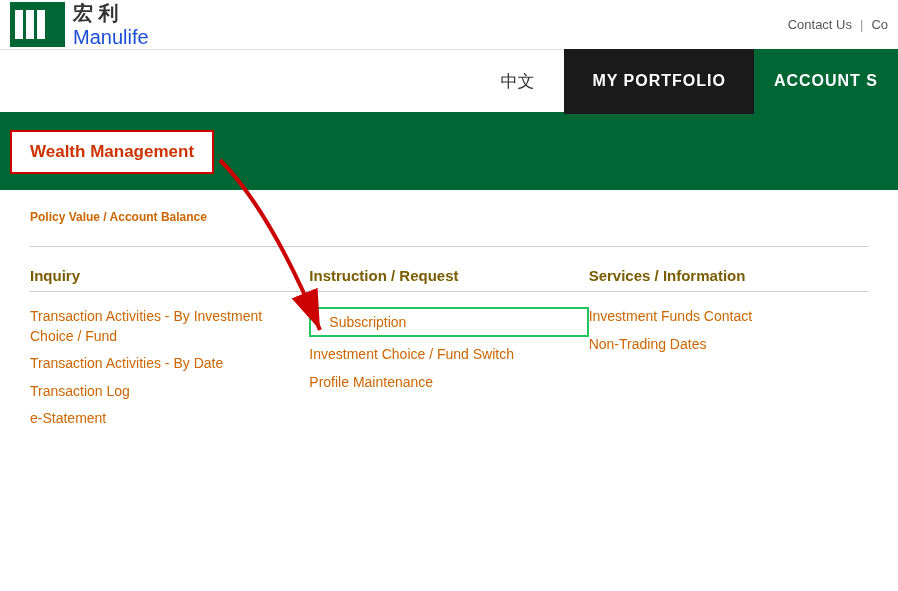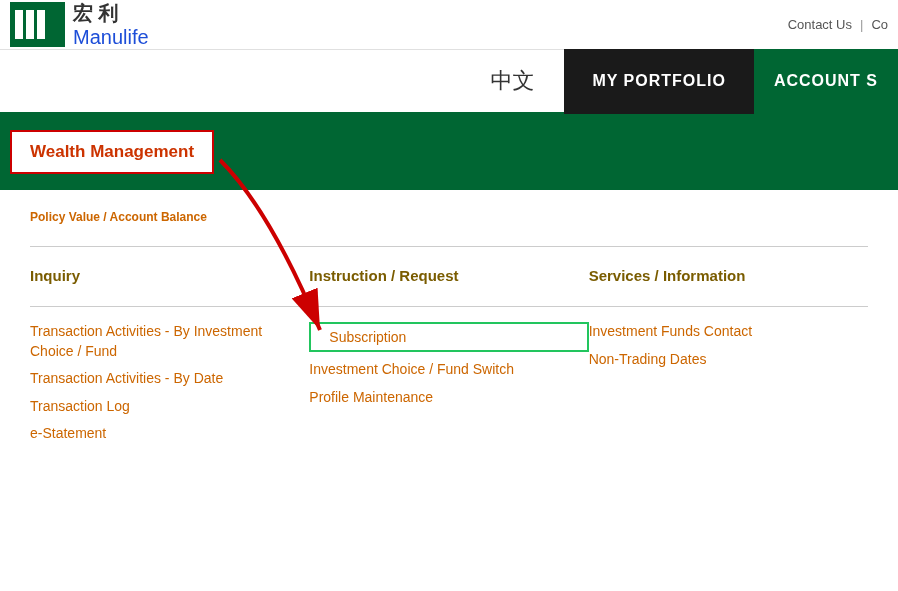--- a/index.html
+++ b/index.html
@@ -46,21 +46,21 @@
     .nav-bar {
       background: #fff;
       display: flex;
       align-items: center;
       justify-content: flex-end;
       height: 65px;
       padding-right: 0;
       border-bottom: 3px solid #006633;
     }
     .nav-chinese {
-      font-size: 22px;
+      font-size: 17px;
       color: #333;
       padding: 0 30px;
       cursor: pointer;
     }
     .nav-portfolio {
       background: #1a1a1a;
       color: #fff;
       font-size: 16px;
       font-weight: bold;
       padding: 20px 28px;
@@ -129,21 +129,21 @@
       display: grid;
       grid-template-columns: 1fr 1fr 1fr;
       gap: 0;
     }
 
     .column-header {
       color: #7a5c00;
       font-size: 15px;
       font-weight: bold;
       margin-bottom: 8px;
-      padding-bottom: 22px;
+      padding-bottom: 7px;
       border-bottom: 1px solid #ccc;
     }
 
     .column-links {
       display: flex;
       flex-direction: column;
       gap: 8px;
       margin-top: 15px;
     }
 

